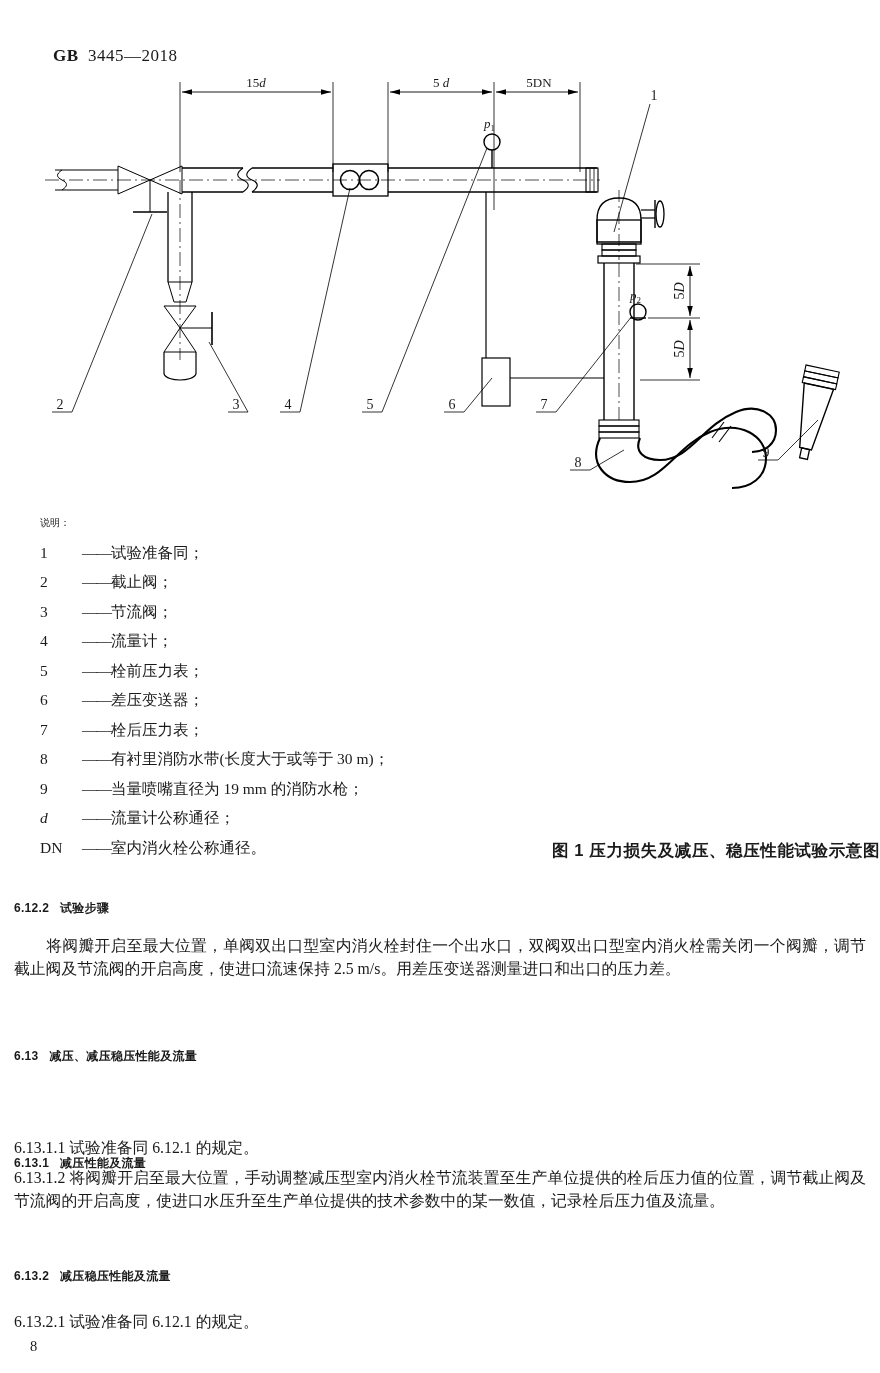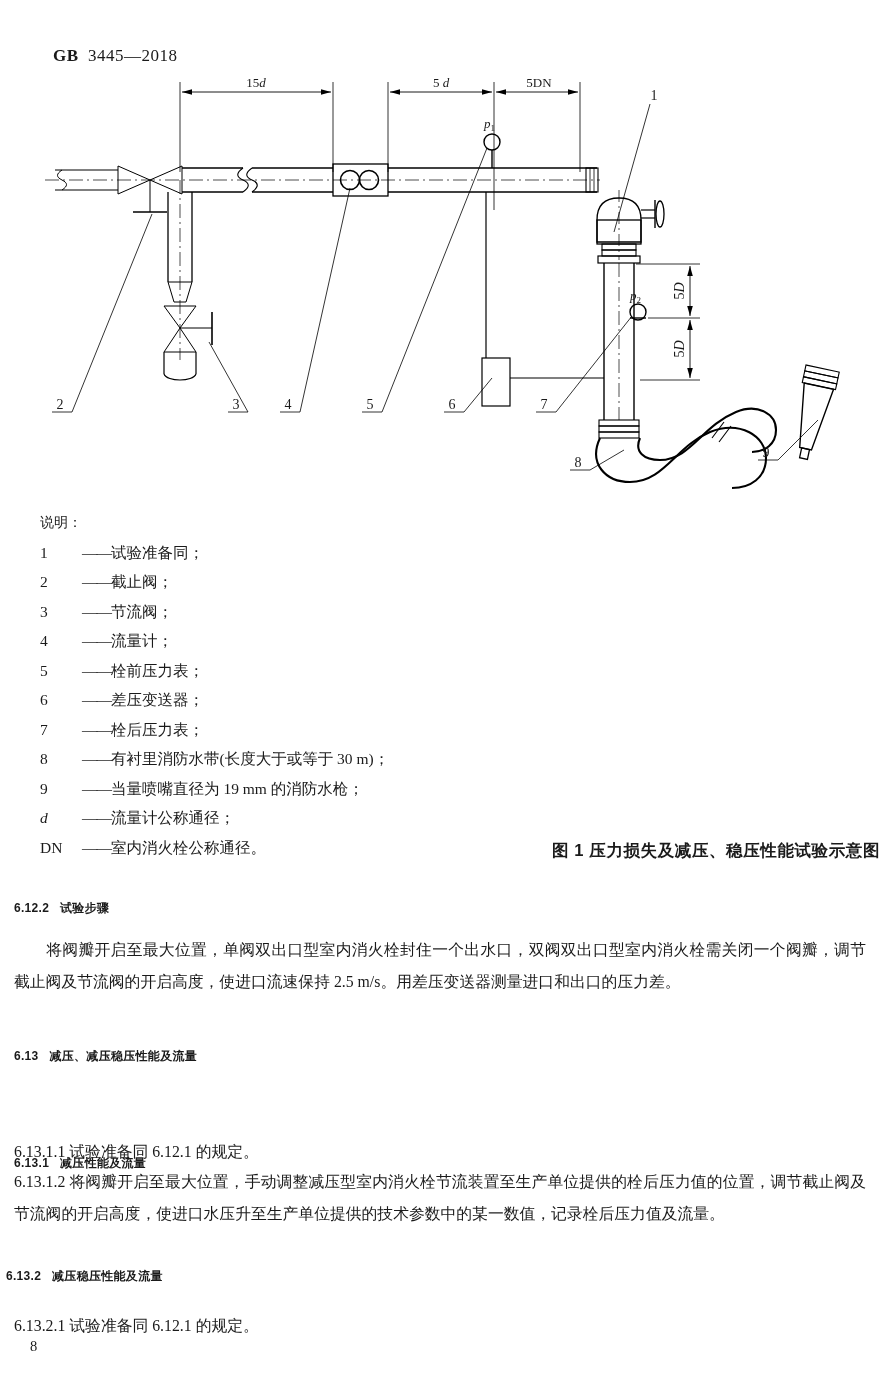--- a/index.html
+++ b/index.html
@@ -50,21 +50,21 @@
   
   .legend {
     position: absolute;
     left: 40px;
     top: 508px;
     width: 600px;
     font-size: 15.5px;
     line-height: 29.5px;
   }
   .legend-title {
-    font-size: 14px;
+    font-size: 10px;
     line-height: 29.5px;
   }
   .legend-row {
     display: flex;
     align-items: baseline;
     line-height: 29.5px;
     white-space: nowrap;
   }
   .legend-key {
     width: 42px;
@@ -99,21 +99,21 @@
     position: absolute;
     font-family: "Liberation Sans", sans-serif;
     font-weight: bold;
     font-size: 12px;
     letter-spacing: 0.3px;
     white-space: pre;
   }
   .para {
     position: absolute;
     font-size: 15.8px;
-    line-height: 32px;
+    line-height: 23px;
     text-align: justify;
     text-justify: inter-character;
   }
   .para .ind { display: inline-block; width: 32px; }
 
   .page-num {
     position: absolute;
     left: 30px;
     top: 1338px;
     font-size: 14.5px;
@@ -373,19 +373,19 @@
   <div class="para" style="left:14px; top:934px; width:852px;"><span class="ind"></span><span>将阀瓣开启至最大位置，单阀双出口型室内消火栓封住一个出水口，双阀双出口型室内消火栓需关闭一个阀瓣，调节截止阀及节流阀的开启高度，使进口流速保持 2.5 m/s。用差压变送器测量进口和出口的压力差。</span></div>
 
   <div class="h-sec" style="left:14px; top:1048px;">6.13   减压、减压稳压性能及流量</div>
 
   <div class="h-sec" style="left:14px; top:1155px;">6.13.1   减压性能及流量</div>
 
   <div class="para" style="left:14px; top:1136px; width:852px;">6.13.1.1   试验准备同 6.12.1 的规定。</div>
 
   <div class="para" style="left:14px; top:1166px; width:852px;">6.13.1.2   将阀瓣开启至最大位置，手动调整减压型室内消火栓节流装置至生产单位提供的栓后压力值的位置，调节截止阀及节流阀的开启高度，使进口水压升至生产单位提供的技术参数中的某一数值，记录栓后压力值及流量。</div>
 
-  <div class="h-sec" style="left:6px; top:1268px;text-align:right;">6.13.2   减压稳压性能及流量</div>
+  <div class="h-sec" style="left:14px; top:1268px;text-align:right;">6.13.2   减压稳压性能及流量</div>
 
   <div class="para" style="left:14px; top:1310px; width:852px;">6.13.2.1   试验准备同 6.12.1 的规定。</div>
 
   <div class="page-num">8</div>
 
 </div>
 
 </body></html>

